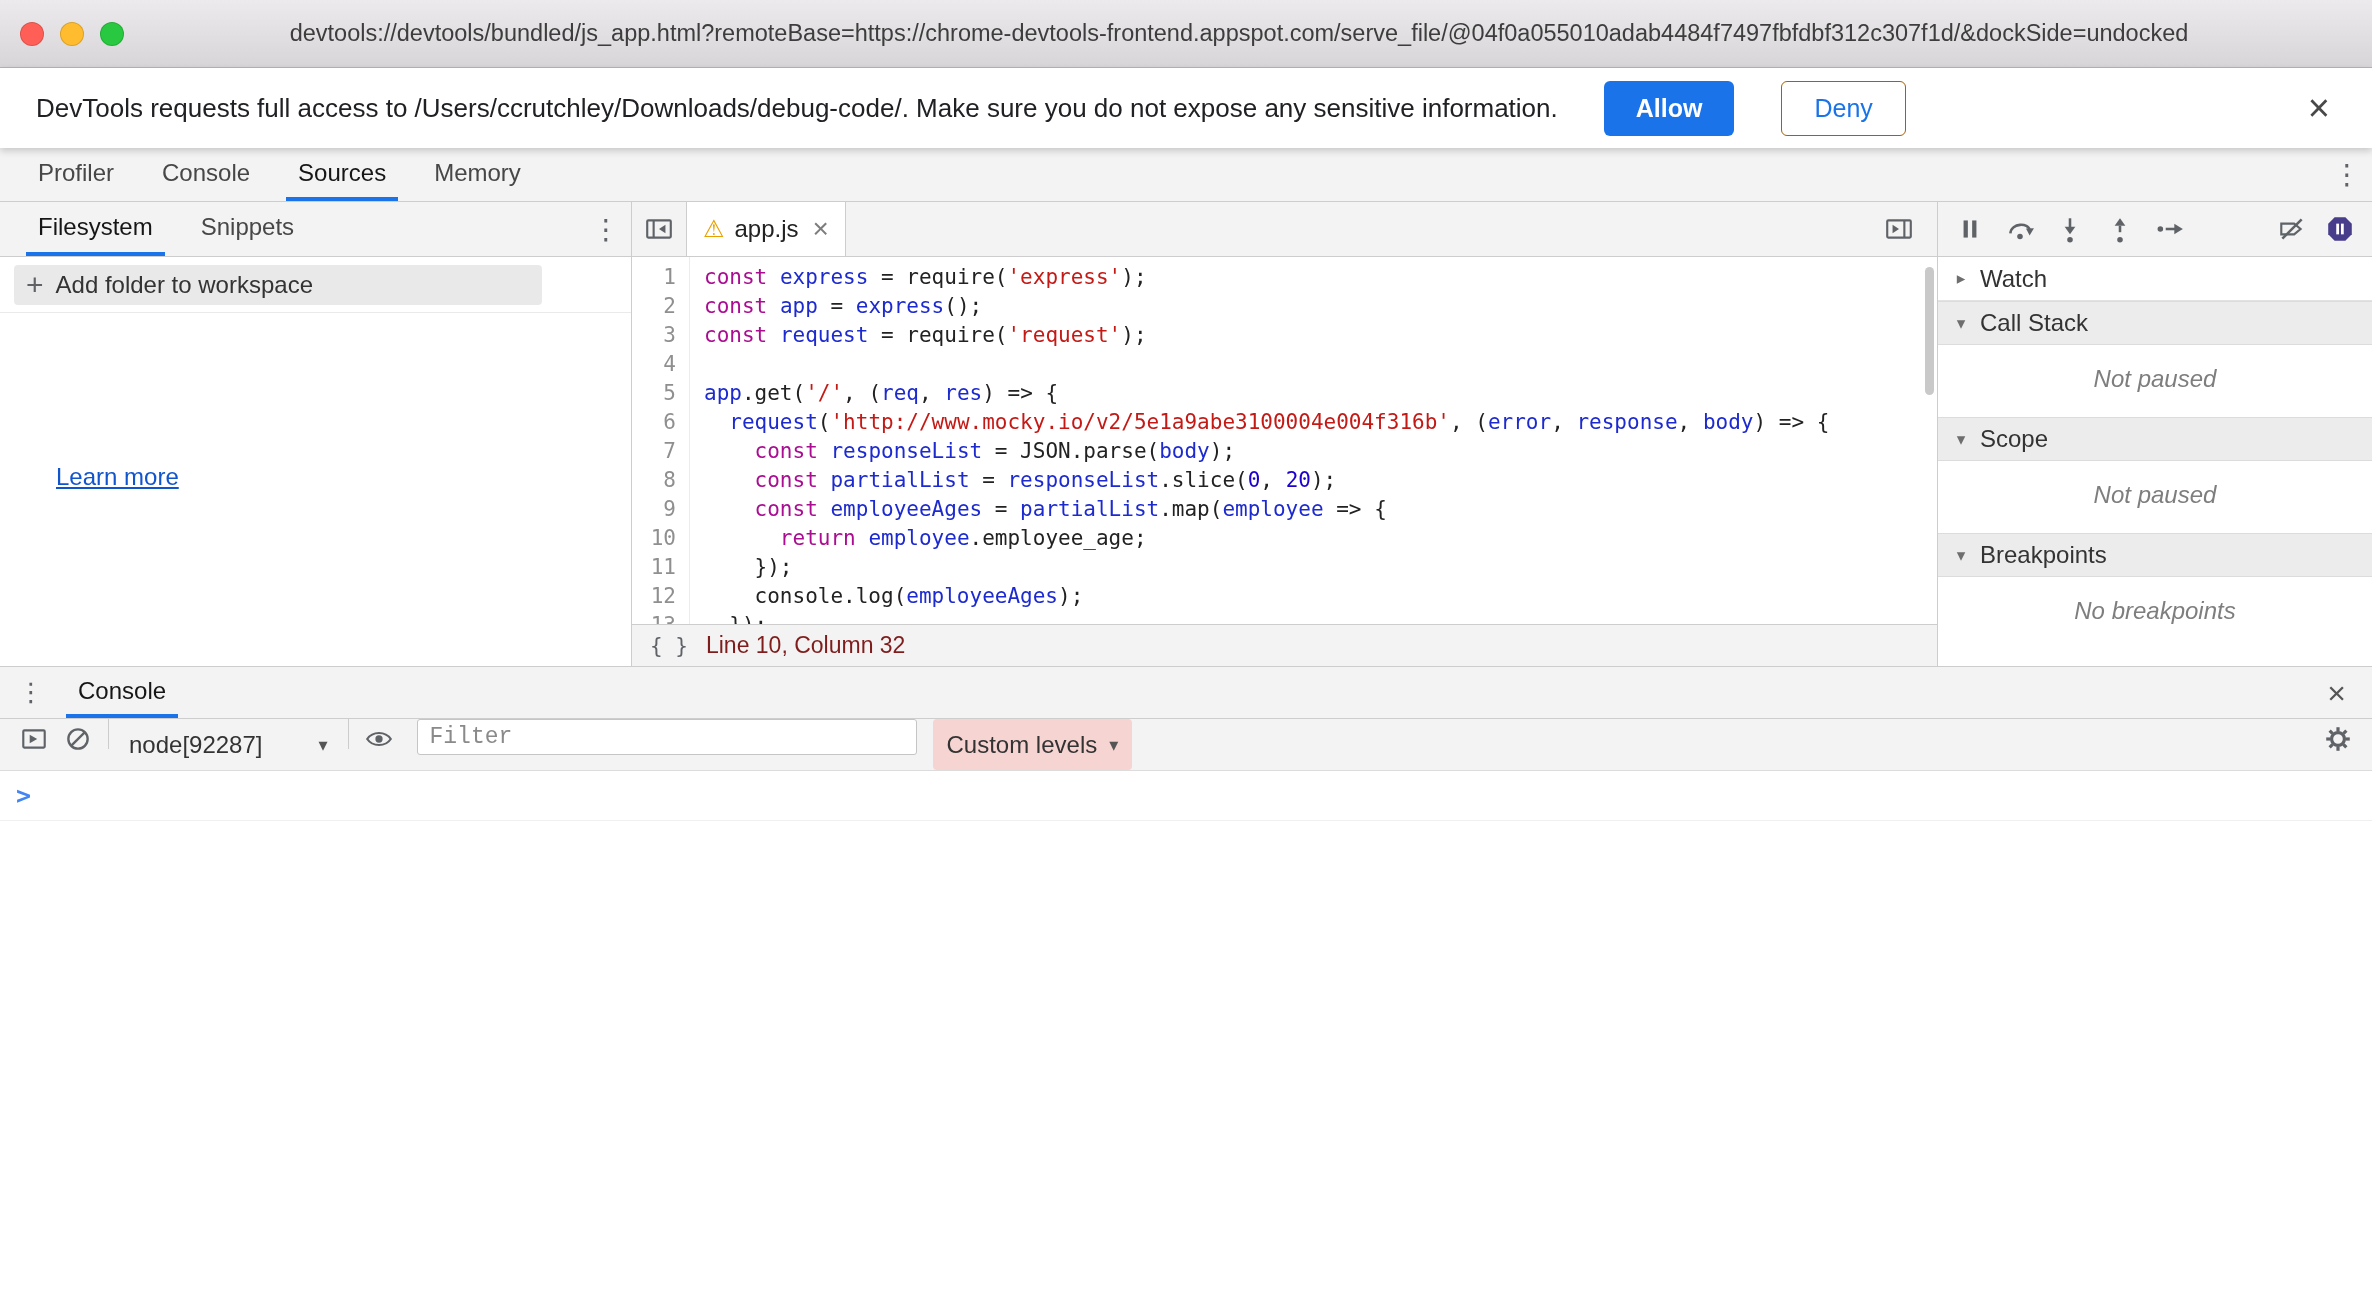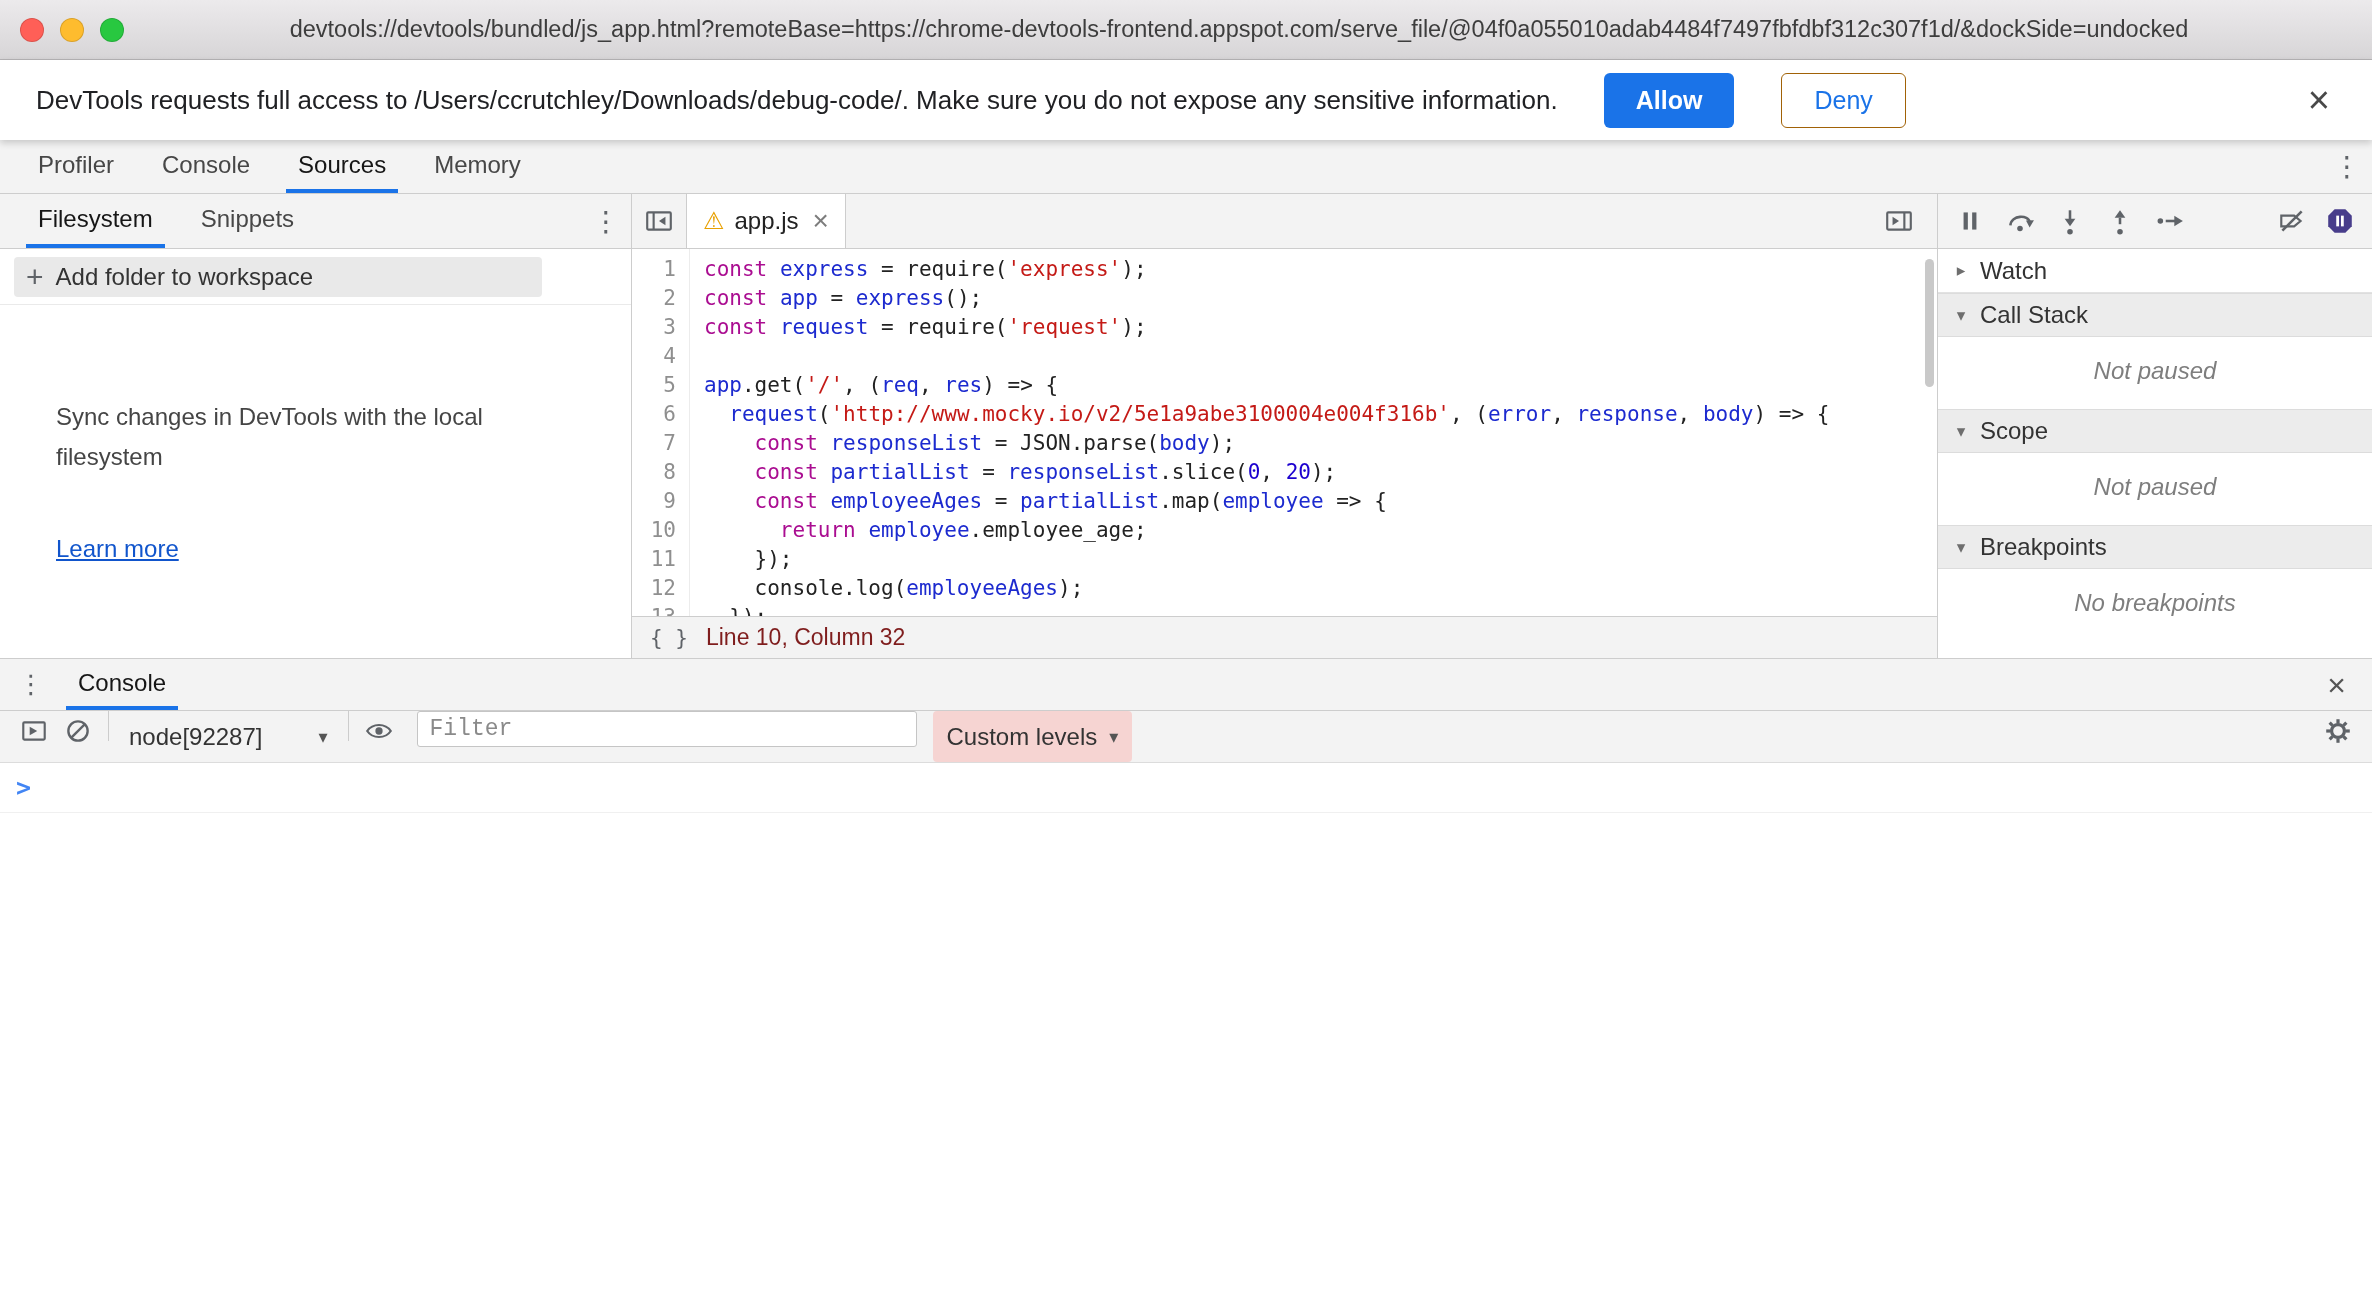--- a/index.html
+++ b/index.html
@@ -1,21 +1,21 @@
 <!DOCTYPE html>
 <html style="--accent: #1a73e8; --link: #1155cc; --traffic_red: #ff5f57; --traffic_yellow: #febc2e; --traffic_green: #28c840; --warning: #e8a000; --levels_bg: #f6d4d2; --prompt: #4285f4; --tok_kw: #aa0d91; --tok_str: #c41a16; --tok_num: #1c00cf; --tok_var: #1c2acf;"><head>
 <meta charset="utf-8">
 <style>
   * { box-sizing: border-box; margin: 0; padding: 0; }
   html, body { width: 2372px; height: 1296px; }
   body { font-family: "Liberation Sans", "DejaVu Sans", sans-serif; font-size: 24px; color: #202124; background: #fff; overflow: hidden; }
   .window { width: 100%; height: 100%; display: flex; flex-direction: column; background: #fff; }
 
   
-  .titlebar { height: 60px; flex: none; background: linear-gradient(#eceaec, #d7d5d7); border-bottom: 1px solid #b5b3b5; display: flex; align-items: center; padding: 0 20px; position: relative; }
+  .titlebar { height: 68px; flex: none; background: linear-gradient(#eceaec, #d7d5d7); border-bottom: 1px solid #b5b3b5; display: flex; align-items: center; padding: 0 20px; position: relative; }
   .traffic { display: flex; gap: 16px; z-index: 2; }
   .traffic span { width: 24px; height: 24px; border-radius: 50%; display: block; border: 1px solid rgba(0,0,0,.14); }
   .t-red { background: var(--traffic_red); } .t-yellow { background: var(--traffic_yellow); } .t-green { background: var(--traffic_green); }
   .titlebar .url { position: absolute; left: 130px; right: 24px; text-align: center; font-size: 23.5px; color: #3d3d3d; white-space: nowrap; overflow: hidden; }
 
   
   .infobar { height: 80px; flex: none; background: #fff; display: flex; align-items: center; padding: 0 36px; box-shadow: 0 3px 7px rgba(0,0,0,.18); position: relative; z-index: 6; }
   .infobar .msg { font-size: 26px; color: #202124; white-space: nowrap; }
   .btn-allow { margin-left: 46px; background: var(--accent); color: #fff; border: none; border-radius: 6px; font-size: 25px; padding: 13px 32px; font-family: inherit; font-weight: 700; }
   .btn-deny { margin-left: 47px; background: #fff; color: var(--accent); border: 1px solid #a16207; border-radius: 6px; font-size: 25px; padding: 12px 32px; font-family: inherit; font-weight: 500; }
@@ -142,21 +142,20 @@
         <div class="spacer"></div>
         <div class="kebab">⋮</div>
       </div>
       <div class="add-folder-row">
         <div class="add-folder-btn">
           <span class="plus">+</span>
           <span>Add folder to workspace</span>
         </div>
       </div>
       <div class="sync-block">
-        <div class="sync-msg">Sync changes in DevTools with the local filesystem</div>
         <a class="learn-more">Learn more</a>
       </div>
     </div>
 
     <div class="center-panel">
       <div class="panel-tabbar">
         <div class="nav-toggle">
           <svg width="32" height="30" viewBox="0 0 28 28">
               <rect x="3" y="6" width="22" height="16" rx="1" stroke="#5f6368" stroke-width="2" fill="none"></rect>
               <line x1="9" y1="6" x2="9" y2="22" stroke="#5f6368" stroke-width="2"></line>

